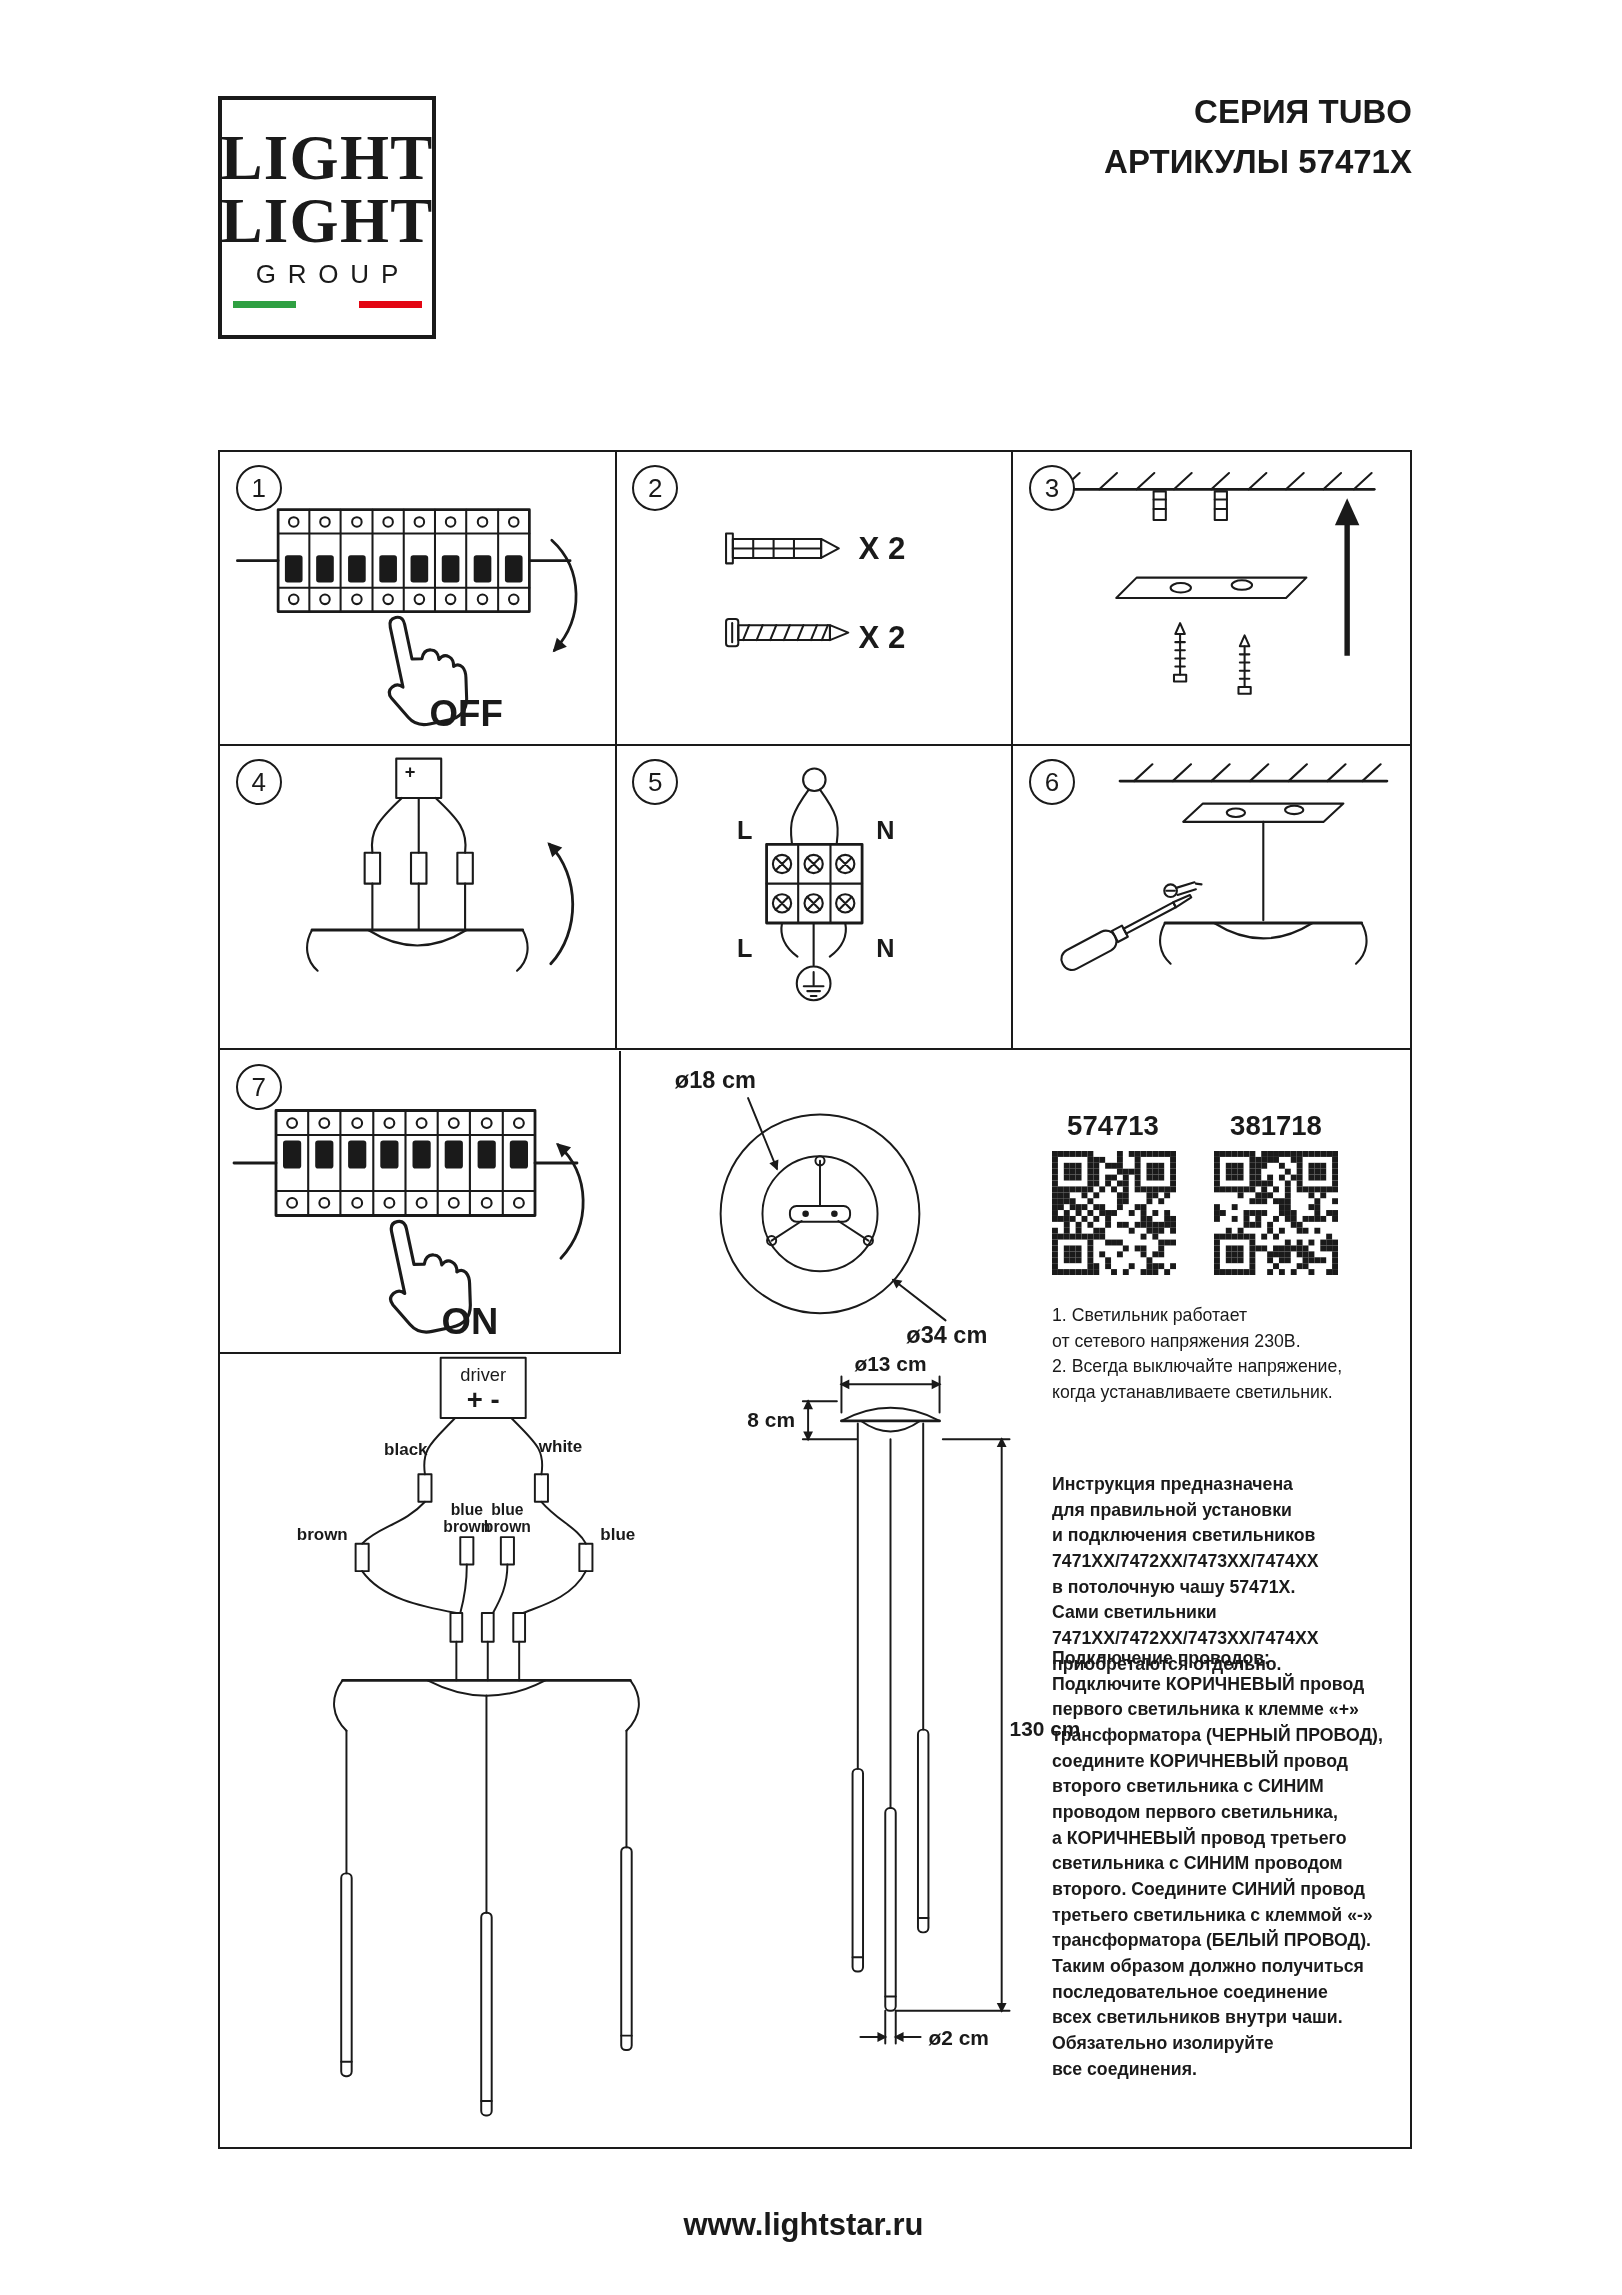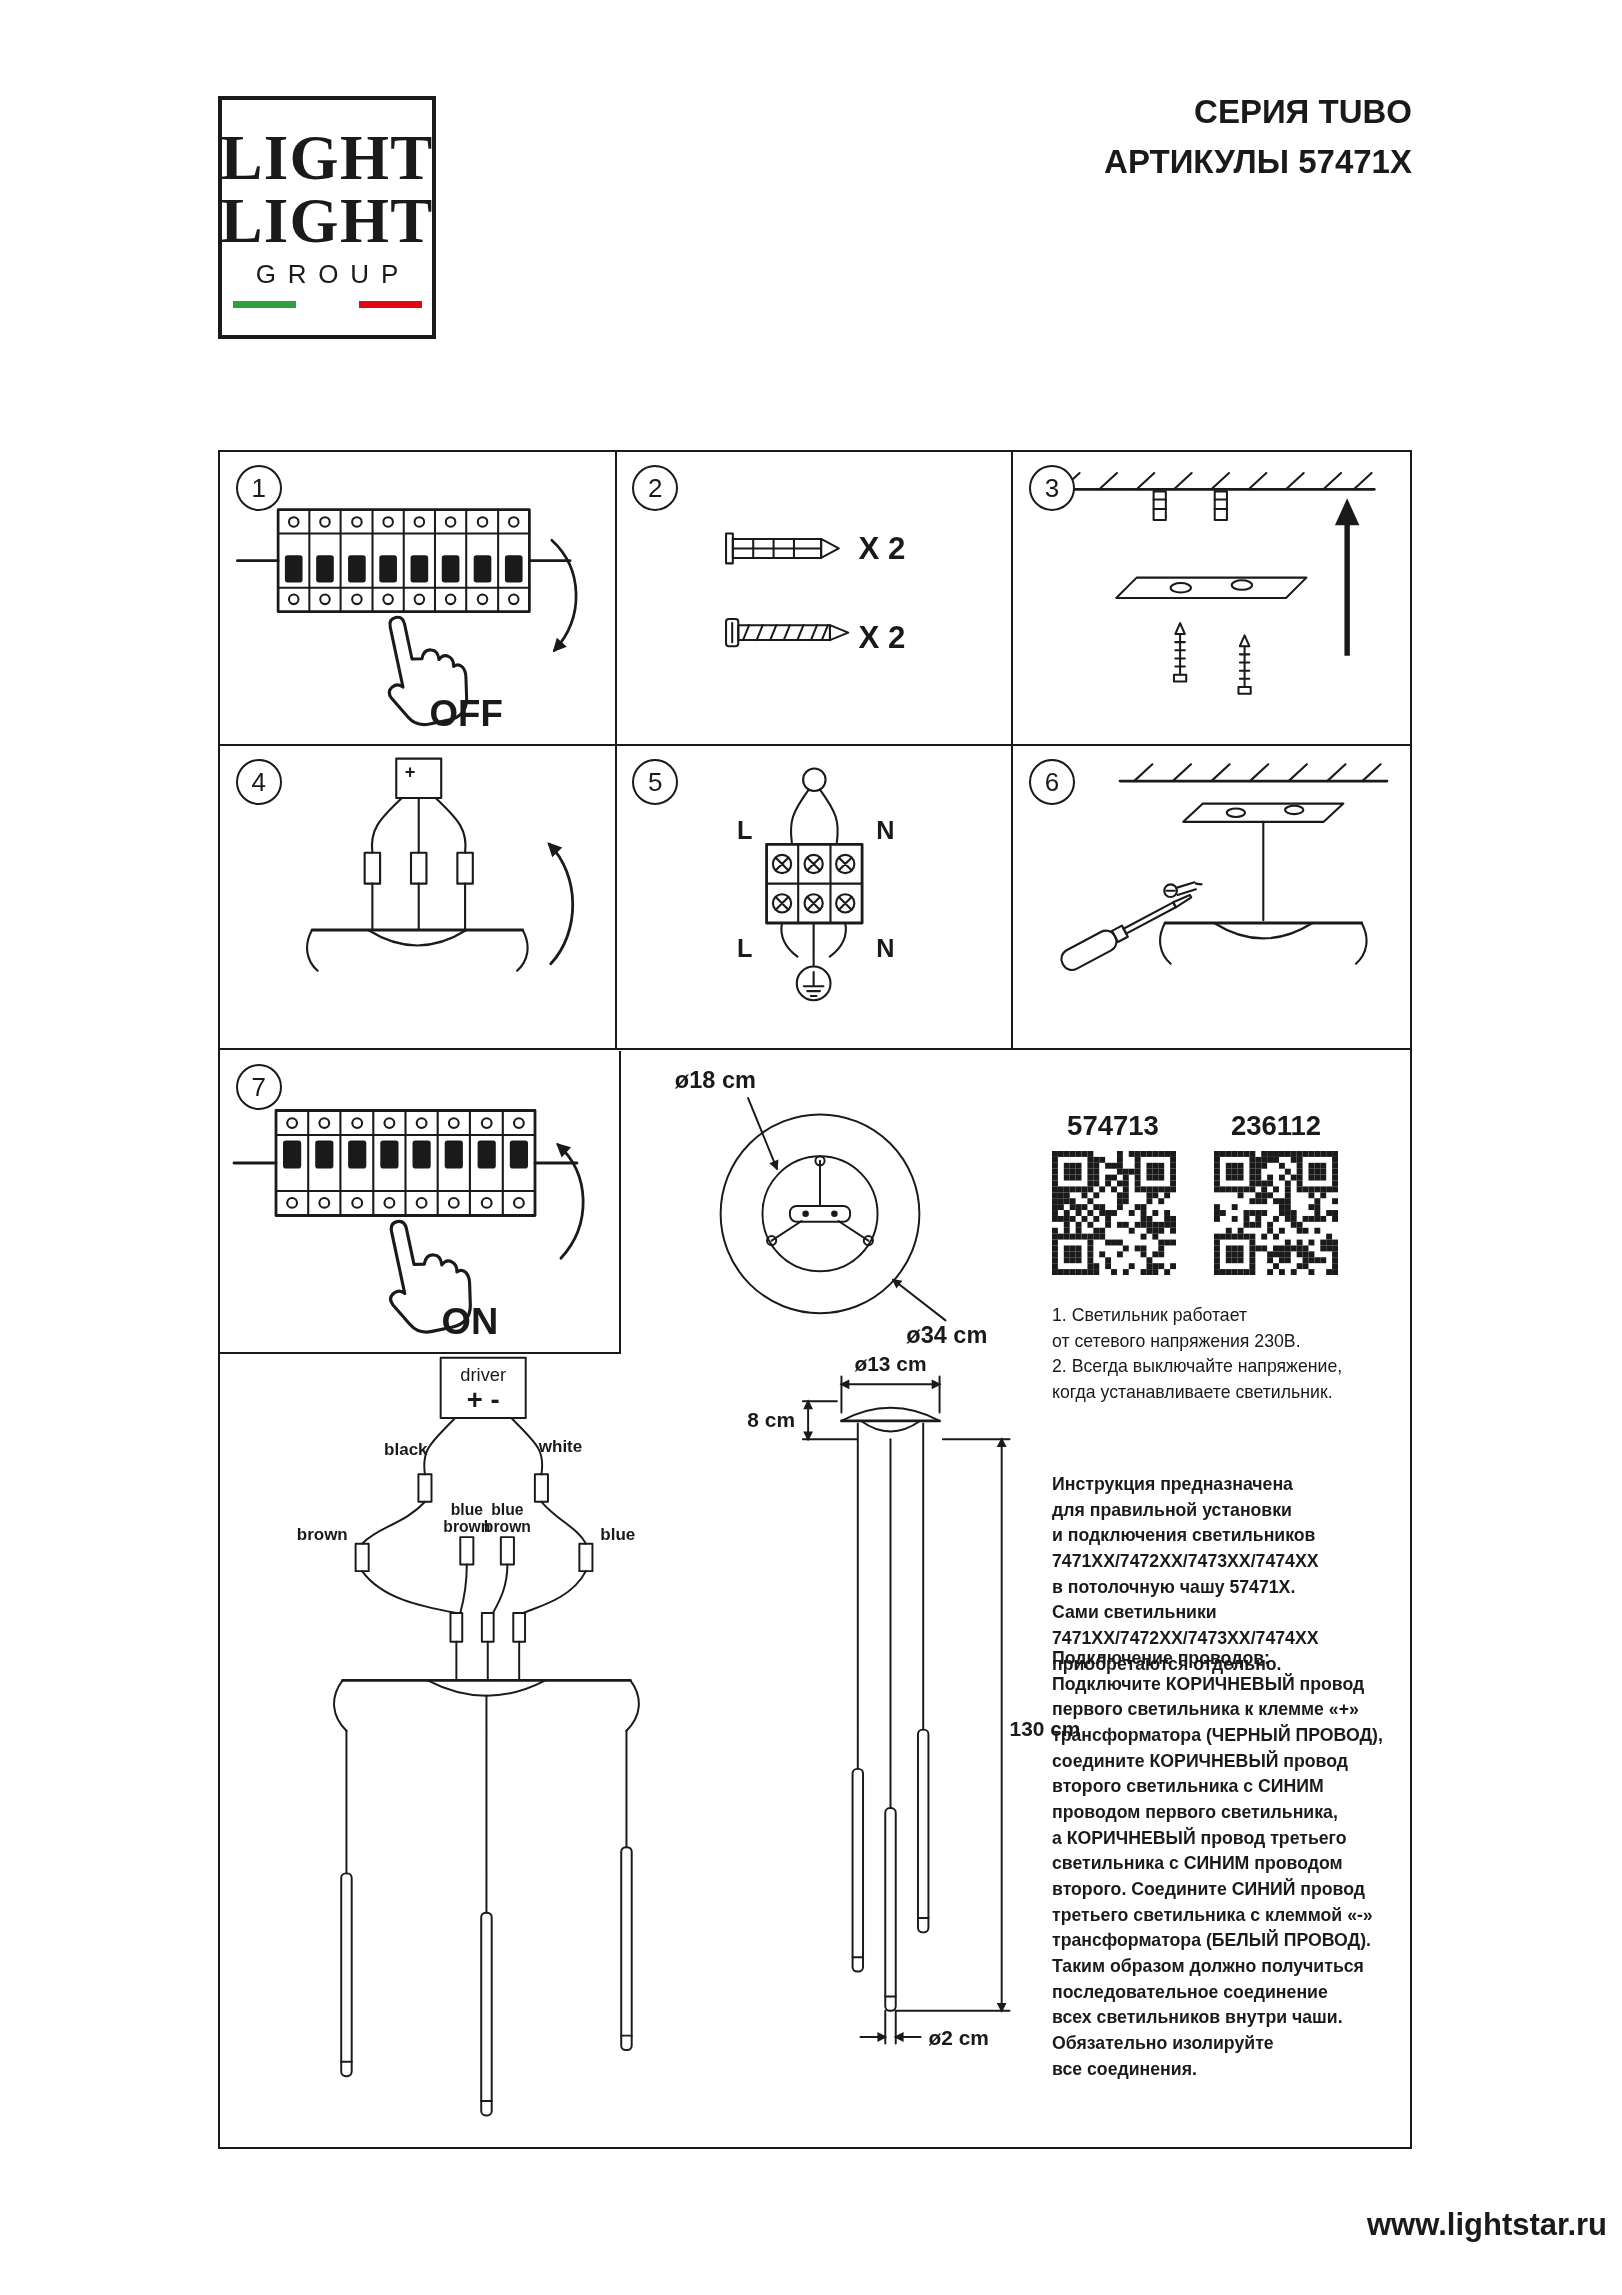--- a/index.html
+++ b/index.html
@@ -29,21 +29,21 @@
   .cell{position:relative;border-right:2.6px solid #1a1a1a;border-bottom:2.6px solid #1a1a1a;box-sizing:border-box;}
   .cell:nth-child(3n){border-right:none;}
   #cell7{position:absolute;left:0;top:599px;width:401px;height:303px;border-right:2.6px solid #1a1a1a;border-bottom:2.6px solid #1a1a1a;box-sizing:border-box;}
   .stepnum{position:absolute;left:15.7px;top:13px;width:42px;height:42px;border:2.6px solid #1a1a1a;border-radius:50%;display:flex;align-items:center;justify-content:center;font-size:26px;background:#fff;z-index:2;}
   .art{position:absolute;left:0;top:0;width:100%;height:100%;}
 
   .qr-label{position:absolute;width:144px;text-align:center;font-size:27.5px;font-weight:bold;}
   .qr{position:absolute;}
   .note{position:absolute;width:353px;font-size:17.7px;line-height:1.45;white-space:pre-line;}
   .note.bold{font-weight:bold;}
-  #footer-url{position:absolute;left:0;right:16px;top:2207px;text-align:right;font-size:31px;font-weight:bold;}
+  #footer-url{position:absolute;left:0;right:16px;top:2207px;text-align:center;font-size:31px;font-weight:bold;}
 </style>
 </head>
 <body>
 
 <svg style="position:absolute;width:0;height:0" aria-hidden="true">
   <defs>
     <marker id="arrow" viewBox="0 0 12 12" refX="9" refY="6" markerWidth="6" markerHeight="6" orient="auto-start-reverse">
       <path d="M1,1 L11,6 L1,11 Z" fill="#1a1a1a"></path>
     </marker>
     <g id="hand">
@@ -297,21 +297,21 @@
     <circle class="d3" cx="260" cy="174" r="7"></circle>
       <circle class="d3" cx="186" cy="296" r="7"></circle>
       <circle class="d3" cx="334" cy="296" r="7"></circle>
     <path class="d3" d="M150,78 L194,186" marker-end="url(#arrow)"></path>
     <text class="lb" x="38" y="62" font-size="36">ø18 cm</text>
     <path class="d3" d="M452,418 L372,356" marker-end="url(#arrow)"></path>
     <text class="lb" x="392" y="452" font-size="36">ø34 cm</text>
   </svg>
 
   <div class="qr-label" style="left:821px;top:658px">574713</div>
-  <div class="qr-label" style="left:984px;top:658px">236112</div>
+  <div class="qr-label" style="left:984px;top:658px">381718</div>
   <svg class="qr" style="left:832px;top:699px" width="124" height="124" viewBox="0 0 189 189">
       <rect x="0" y="0" width="9" height="9" fill="#1a1a1a"></rect>
       <rect x="9" y="0" width="9" height="9" fill="#1a1a1a"></rect>
       <rect x="18" y="0" width="9" height="9" fill="#1a1a1a"></rect>
       <rect x="27" y="0" width="9" height="9" fill="#1a1a1a"></rect>
       <rect x="36" y="0" width="9" height="9" fill="#1a1a1a"></rect>
       <rect x="45" y="0" width="9" height="9" fill="#1a1a1a"></rect>
       <rect x="54" y="0" width="9" height="9" fill="#1a1a1a"></rect>
       <rect x="99" y="0" width="9" height="9" fill="#1a1a1a"></rect>
       <rect x="117" y="0" width="9" height="9" fill="#1a1a1a"></rect>

